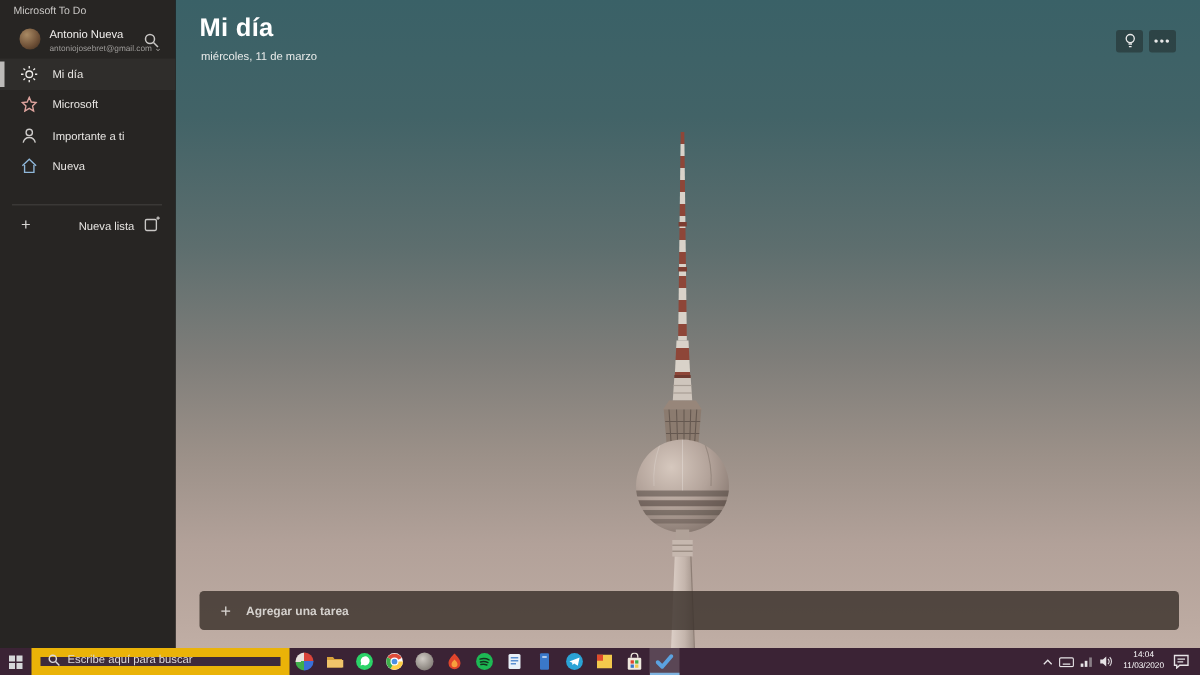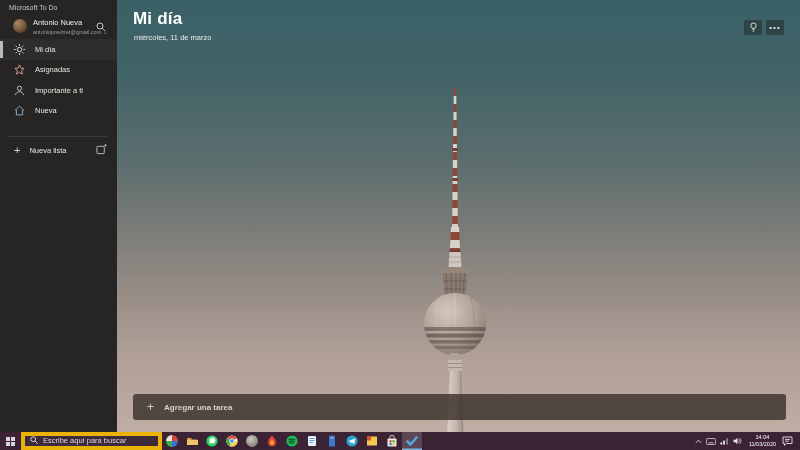--- a/index.html
+++ b/index.html
@@ -23,21 +23,21 @@
     padding-left:14px; cursor:pointer; }
   .nav-item.sel { background:#2f2d2b; }
   .nav-item.sel::before { content:""; position:absolute; left:0; top:2px; bottom:2px;
     width:2.5px; background:#bdbbb9; }
   .nav-ico { width:11px; height:11px; margin-right:10px; flex:0 0 11px; }
   .nav-label { font-size:7.5px; color:#e8e6e3; }
   .divider { position:absolute; left:8px; right:9px; top:136px; height:1px; background:#3a3836; }
   .newlist { position:absolute; left:0; top:140px; width:117px; height:20px;
     display:flex; align-items:center; padding-left:14px; cursor:pointer; }
   .newlist .plus { font-size:11px; color:#d8d6d4; margin-right:9px; font-weight:400; }
-  .newlist-label { font-size:7.5px; color:#e8e6e3; }
+  .newlist-label { font-size:7.5px; color:#e8e6e3;margin-left:23px; }
   .group-ico { position:absolute; right:10px; top:4px; width:11px; height:11px; cursor:pointer; }
 
   
   .main { position:absolute; left:117px; top:0; width:683px; height:432px;
     background:linear-gradient(180deg,#3a6167 0%,#426367 18%,#5d6e6e 38%,
       #7e7d79 55%,#9b9088 70%,#b2a199 84%,#bcaaa1 96%,#c0aea5 100%); }
   .tower-svg { position:absolute; left:0; top:0; width:683px; height:432px; }
   .page-title { position:absolute; left:16px; top:9px; font-size:17px; font-weight:700;
     color:#ffffff; letter-spacing:.2px; }
   .page-date { position:absolute; left:17px; top:33px; font-size:7.5px; color:#e9ebea; }
@@ -53,22 +53,22 @@
   .addbar input { background:transparent; border:none; outline:none; font-size:8px;
     color:#e4e0dc; width:300px; font-family:"Liberation Sans",sans-serif;font-weight:bold; }
   .addbar input::placeholder { color:#d5d1cd; opacity:1; }
 
   
   .taskbar { position:absolute; left:0; bottom:0; width:800px; height:18px;
     background:#3b2335; display:flex; align-items:stretch; z-index:10; }
   .start { width:21px; display:flex; align-items:center; justify-content:center; cursor:pointer; }
   .winlogo { display:grid; grid-template-columns:4px 4px; grid-template-rows:4px 4px; gap:1px; }
   .winlogo span { background:#d6d7d9; }
-  .tb-search { width:141px; background:#3d2a3b; border:4px solid #eab308; display:flex;
-    align-items:flex-start; padding-left:5px; }
+  .tb-search { width:172px; background:#3d2a3b; border:6px solid #eab308; display:flex;
+    align-items:flex-end; padding-left:5px; }
   .tb-search svg { flex:0 0 8px; margin-right:5px; }
   .tb-search input { background:transparent; border:none; outline:none; font-size:7.5px;
     color:#e0dde0; width:115px; font-family:"Liberation Sans",sans-serif; }
   .tb-search input::placeholder { color:#dcd9dc; opacity:1; }
   .tb-apps { display:flex; }
   .tb-app { width:20px; display:flex; align-items:center; justify-content:center; cursor:pointer; }
   .tb-app.active { background:rgba(255,255,255,.16); box-shadow:inset 0 -1.5px 0 #7fb3e0; }
   .ic { width:12px; height:12px; position:relative; }
   .circ { border-radius:50%; width:12px; height:12px; }
   .tray { margin-left:auto; display:flex; align-items:center; padding-right:4px; }
@@ -120,21 +120,21 @@
             </svg>
         </span>
         <span class="nav-label">Mi día</span>
       </div>
       <div class="nav-item">
         <span class="nav-ico">
           <svg viewBox="0 0 12 12" width="11" height="11">
               <path d="M6 1 7.5 4.4 11 4.8 8.4 7.2 9.2 11 6 9 2.8 11 3.6 7.2 1 4.8 4.5 4.4Z" fill="none" stroke="#dda39d" stroke-width="1"></path>
             </svg>
         </span>
-        <span class="nav-label">Asignadas</span>
+        <span class="nav-label">Microsoft</span>
       </div>
       <div class="nav-item">
         <span class="nav-ico">
           <svg viewBox="0 0 12 12" width="11" height="11">
               <circle cx="6" cy="3.6" r="2.3" fill="none" stroke="#cdcbc9" stroke-width="1"></circle>
               <path d="M1.6 11c.6-2.6 2.3-3.7 4.4-3.7s3.8 1.1 4.4 3.7" fill="none" stroke="#cdcbc9" stroke-width="1"></path>
             </svg>
         </span>
         <span class="nav-label">Importante a ti</span>
       </div>

